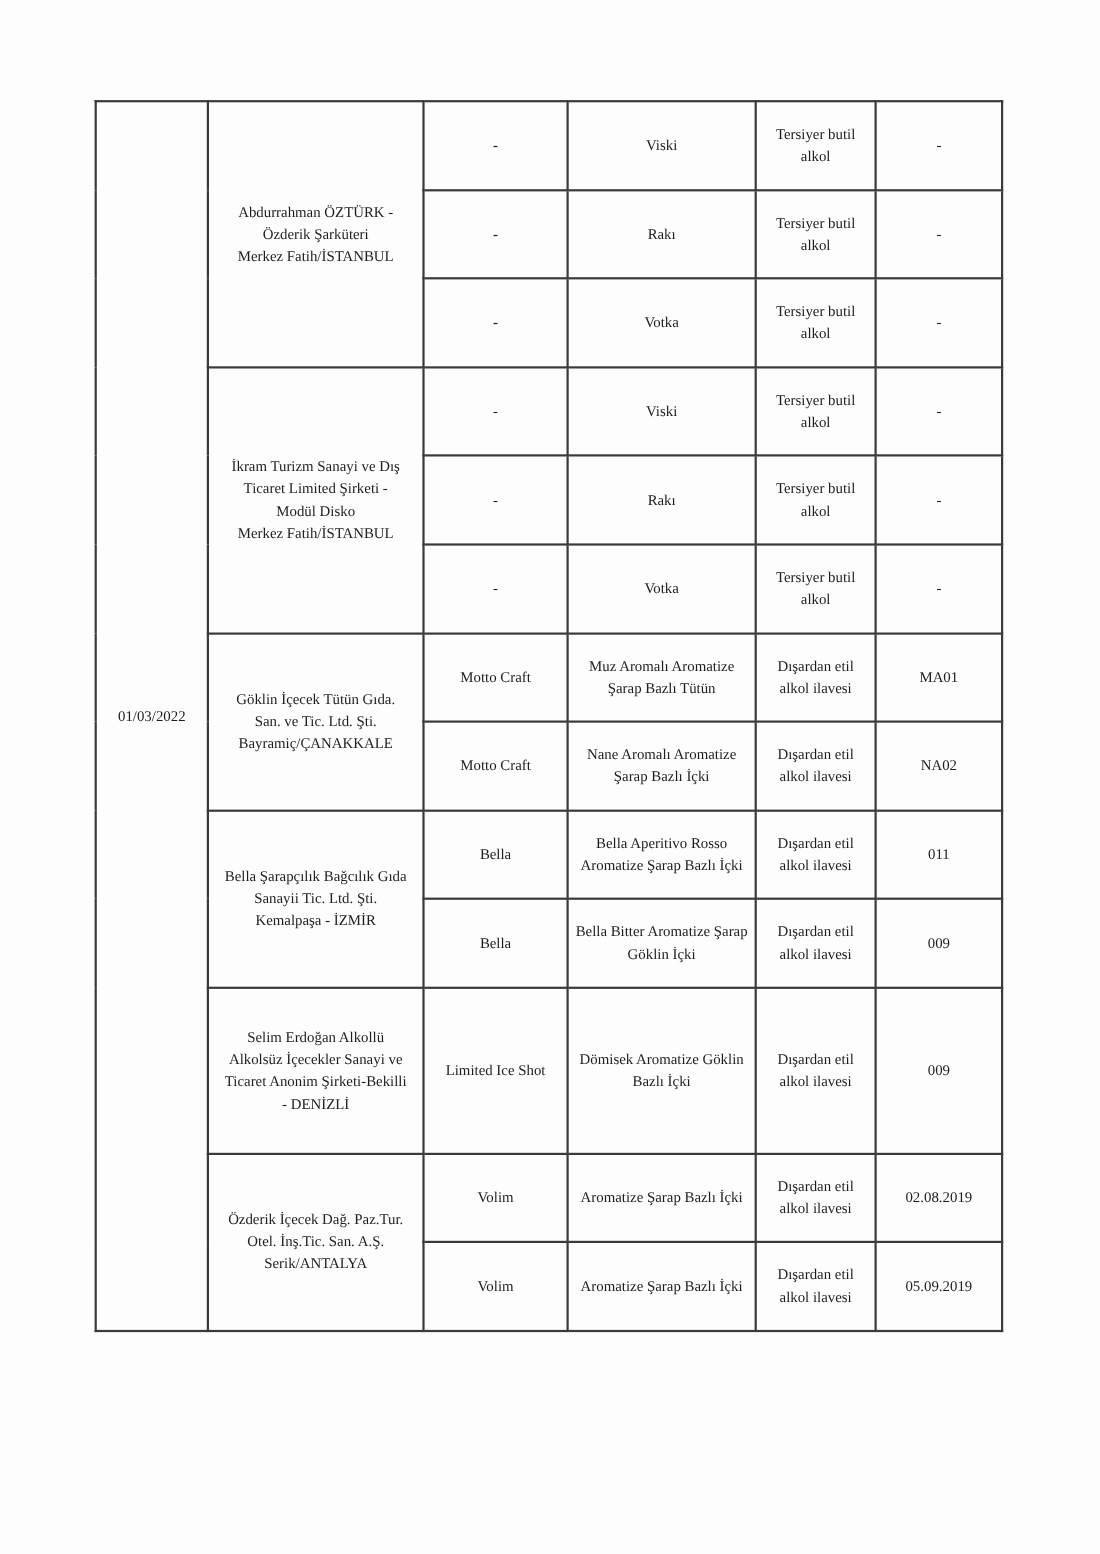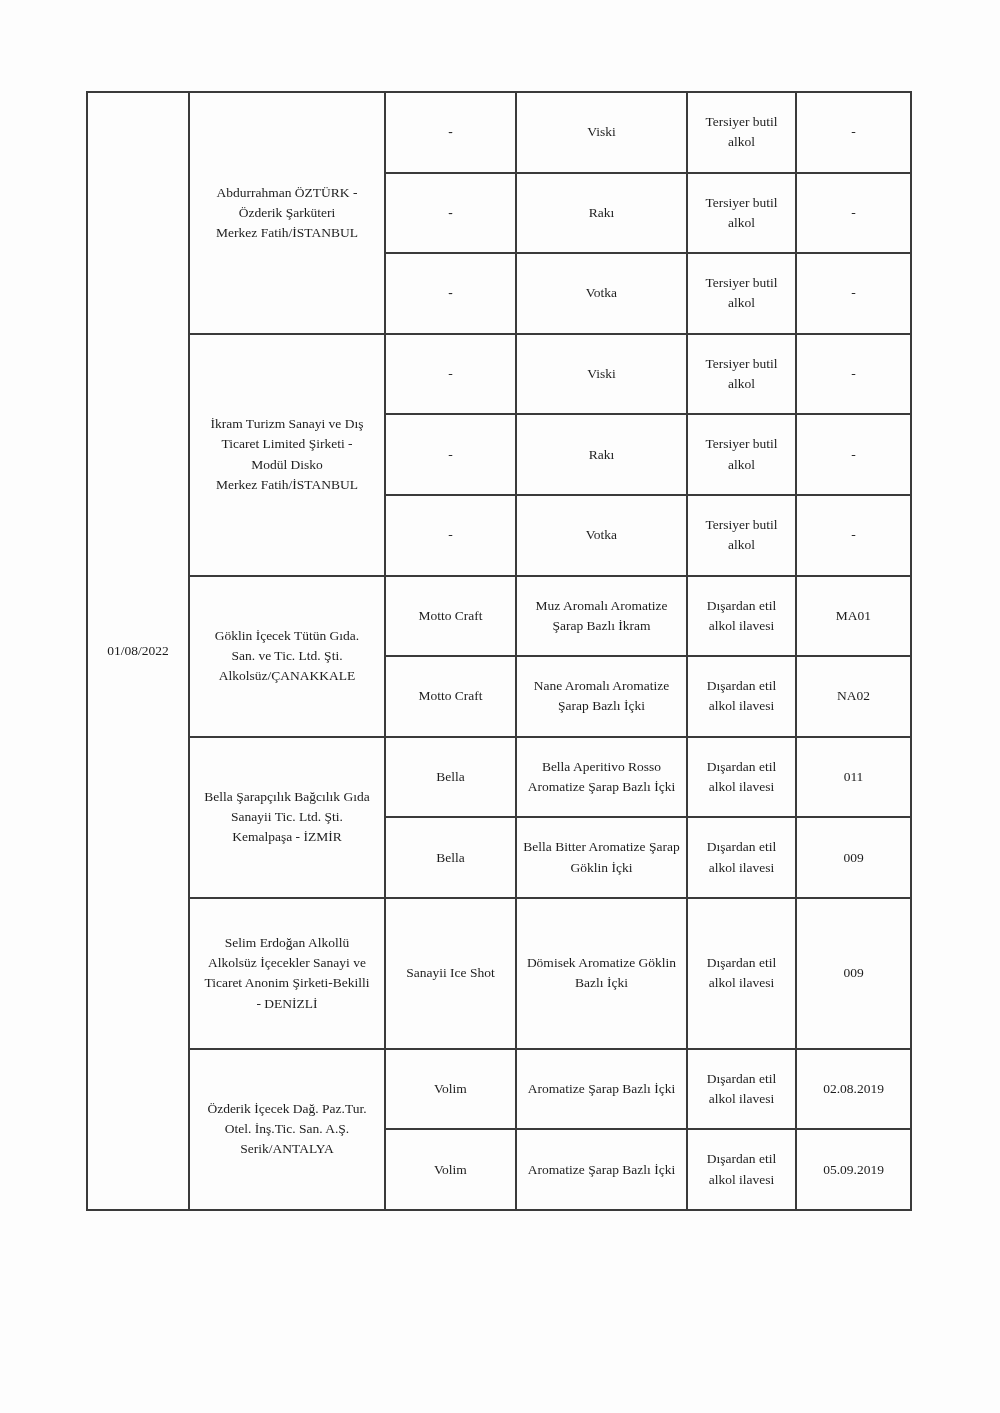--- a/index.html
+++ b/index.html
@@ -53,21 +53,21 @@
     <colgroup>
       <col class="c-date">
         <col class="c-company">
         <col class="c-brand">
       <col class="c-product">
         <col class="c-issue">
         <col class="c-code">
     </colgroup>
     <tbody>
       <tr>
-        <td rowspan="13">01/08/2022</td>
+        <td rowspan="13">01/03/2022</td>
         <td rowspan="3">Abdurrahman ÖZTÜRK -
 Özderik Şarküteri
 Merkez Fatih/İSTANBUL</td>
         <td class="bold-dash">-</td>
         <td>Viski</td>
         <td>Tersiyer butil alkol</td>
         <td>-</td>
       </tr>
       <tr>
         <td class="bold-dash">-</td>
@@ -101,23 +101,23 @@
       <tr>
         <td>-</td>
         <td>Votka</td>
         <td>Tersiyer butil alkol</td>
         <td>-</td>
       </tr>
 
       <tr>
         <td rowspan="2">Göklin İçecek Tütün Gıda.
 San. ve Tic. Ltd. Şti.
-Alkolsüz/ÇANAKKALE</td>
+Bayramiç/ÇANAKKALE</td>
         <td>Motto Craft</td>
-        <td>Muz Aromalı Aromatize Şarap Bazlı İkram</td>
+        <td>Muz Aromalı Aromatize Şarap Bazlı Tütün</td>
         <td>Dışardan etil alkol ilavesi</td>
         <td>MA01</td>
       </tr>
       <tr>
         <td>Motto Craft</td>
         <td>Nane Aromalı Aromatize Şarap Bazlı İçki</td>
         <td>Dışardan etil alkol ilavesi</td>
         <td>NA02</td>
       </tr>
 
@@ -135,21 +135,21 @@
         <td>Bella Bitter Aromatize Şarap Göklin İçki</td>
         <td>Dışardan etil alkol ilavesi</td>
         <td>009</td>
       </tr>
 
       <tr>
         <td>Selim Erdoğan Alkollü
 Alkolsüz İçecekler Sanayi ve
 Ticaret Anonim Şirketi-Bekilli
 - DENİZLİ</td>
-        <td>Sanayii Ice Shot</td>
+        <td>Limited Ice Shot</td>
         <td>Dömisek Aromatize Göklin Bazlı İçki</td>
         <td>Dışardan etil alkol ilavesi</td>
         <td>009</td>
       </tr>
 
       <tr>
         <td rowspan="2">Özderik İçecek Dağ. Paz.Tur.
 Otel. İnş.Tic. San. A.Ş.
 Serik/ANTALYA</td>
         <td>Volim</td>

